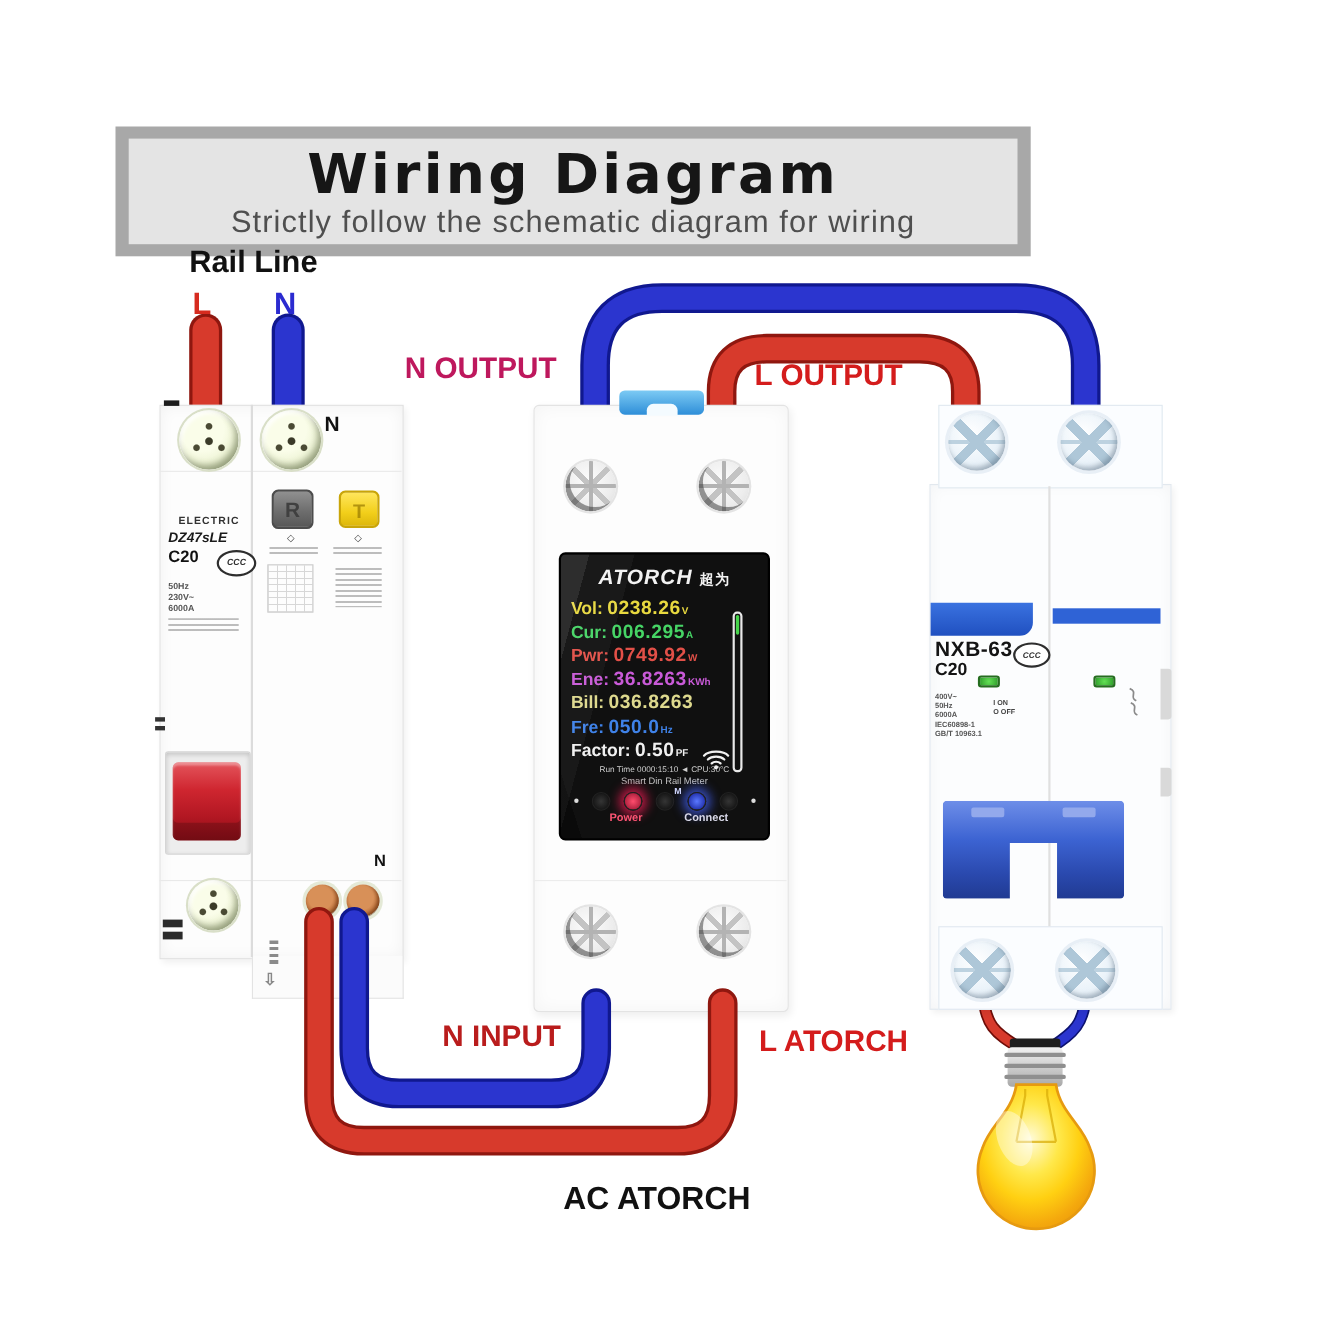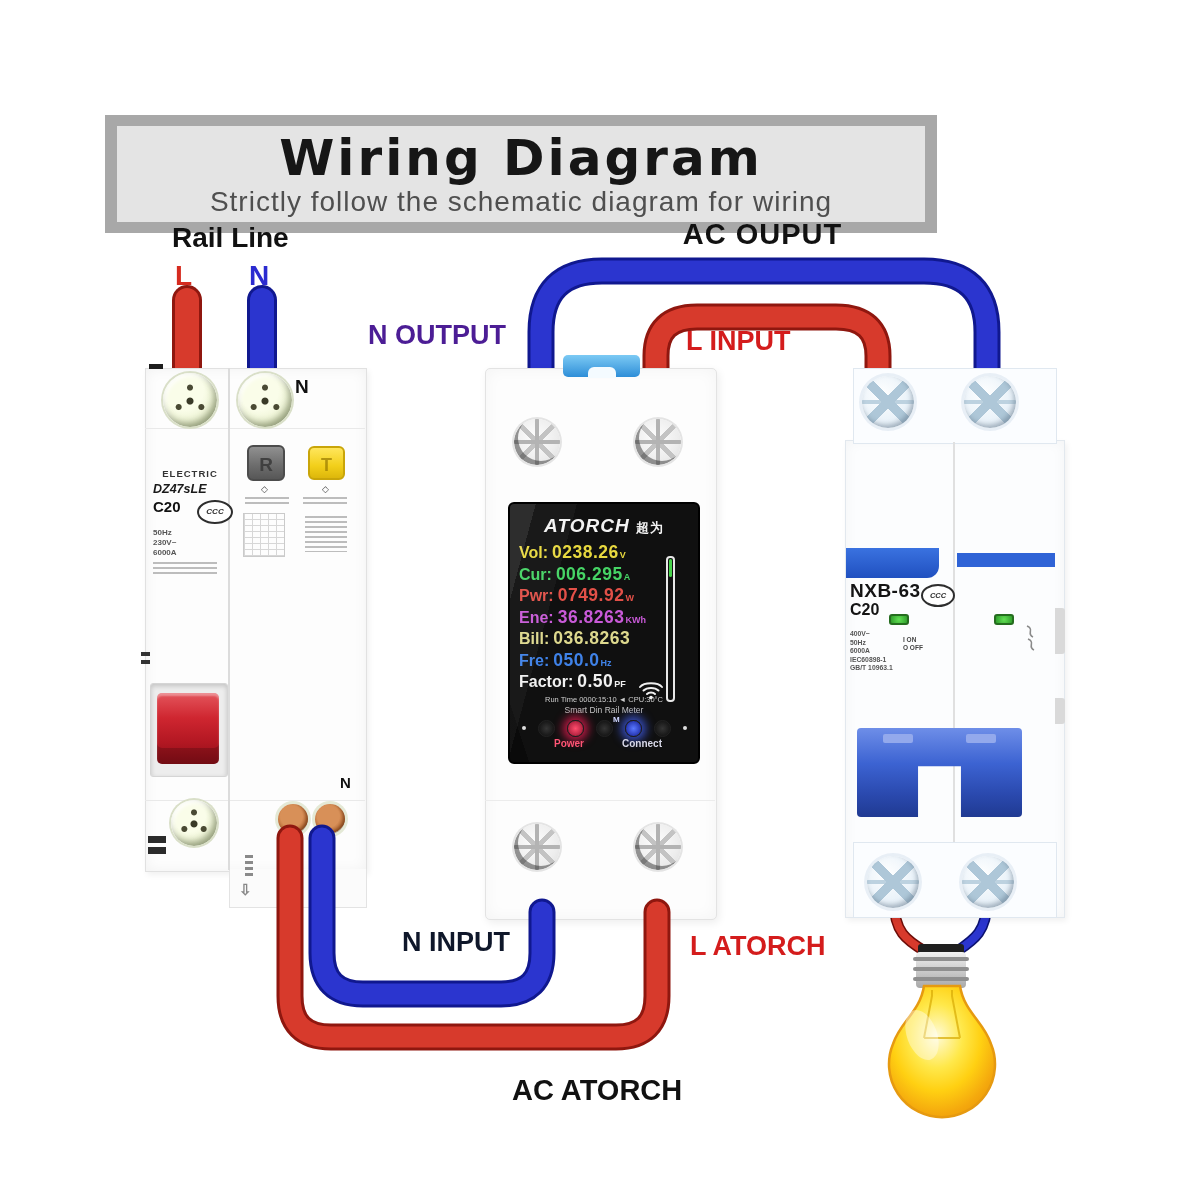--- a/index.html
+++ b/index.html
@@ -16,23 +16,23 @@
   #banner-in{position:absolute;left:12px;top:11px;right:12px;bottom:11px;background:#e4e4e4;text-align:center;}
   #banner-title{margin-top:4px;font-family:"DejaVu Sans",sans-serif;font-weight:bold;font-size:50px;
     letter-spacing:3px;color:#161616;line-height:56px;}
   #banner-sub{font-size:28px;color:#4f4f4f;line-height:32px;letter-spacing:1px;}
 
   
   #lbl-entry{left:172px;top:222px;font-size:28px;color:#111;}
   #lbl-L{left:175px;top:260px;font-size:28px;color:#d62b1f;}
   #lbl-N{left:249px;top:260px;font-size:28px;color:#2b2bd0;}
   #lbl-acout{left:655px;top:218px;width:215px;text-align:center;font-size:29px;color:#111;letter-spacing:1px;}
-  #lbl-nout{left:368px;top:320px;font-size:27px;color:#4c1d95;}
+  #lbl-nout{left:368px;top:320px;font-size:27px;color:#be185d;}
   #lbl-lout{left:686px;top:326px;font-size:27px;color:#d41c1c;}
-  #lbl-nin{left:402px;top:927px;font-size:27px;color:#0f172a;}
+  #lbl-nin{left:402px;top:927px;font-size:27px;color:#b91c1c;}
   #lbl-lin{left:690px;top:931px;font-size:27px;color:#d41c1c;}
   #lbl-acin{left:512px;top:1074px;width:160px;text-align:center;font-size:29px;color:#111;}
 
   
   .screw{position:absolute;border-radius:50%;}
   .screw.green{
     background:
       radial-gradient(circle at 50% 52%,#3a3a28 3px,rgba(0,0,0,0) 4px),
       radial-gradient(circle at 50% 27%,#4a4a34 2.5px,rgba(0,0,0,0) 3.5px),
       radial-gradient(circle at 29% 63%,#4a4a34 2.5px,rgba(0,0,0,0) 3.5px),
@@ -386,20 +386,19 @@
       <path d="M 290 838 L 290 996 Q 290 1037 331 1037 L 616 1037 Q 657 1037 657 996 L 657 912" stroke="#8f170f" stroke-width="27"></path>
       <path d="M 290 838 L 290 996 Q 290 1037 331 1037 L 616 1037 Q 657 1037 657 996 L 657 912" stroke="#d73a2c" stroke-width="21"></path>
       <path d="M 322 838 L 322 953 Q 322 994 363 994 L 501 994 Q 542 994 542 953 L 542 912" stroke="#10188f" stroke-width="27"></path>
       <path d="M 322 838 L 322 953 Q 322 994 363 994 L 501 994 Q 542 994 542 953 L 542 912" stroke="#2b35cf" stroke-width="21"></path>
     </g>
   </svg>
 
   <div class="lbl" id="lbl-entry">Rail Line</div>
   <div class="lbl" id="lbl-L">L</div>
   <div class="lbl" id="lbl-N">N</div>
-  <div class="lbl" id="lbl-acout">AC OUPUT</div>
   <div class="lbl" id="lbl-nout">N OUTPUT</div>
-  <div class="lbl" id="lbl-lout">L INPUT</div>
+  <div class="lbl" id="lbl-lout">L OUTPUT</div>
   <div class="lbl" id="lbl-nin">N INPUT</div>
   <div class="lbl" id="lbl-lin">L ATORCH</div>
   <div class="lbl" id="lbl-acin">AC ATORCH</div>
 
 </div>
 
 </body></html>

